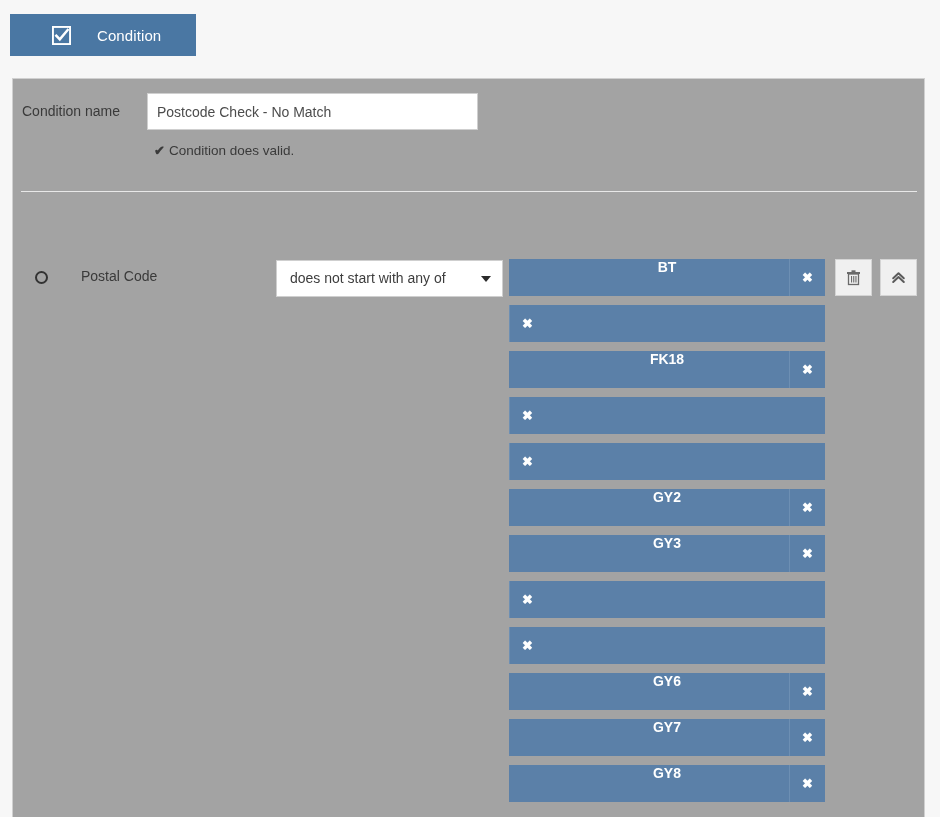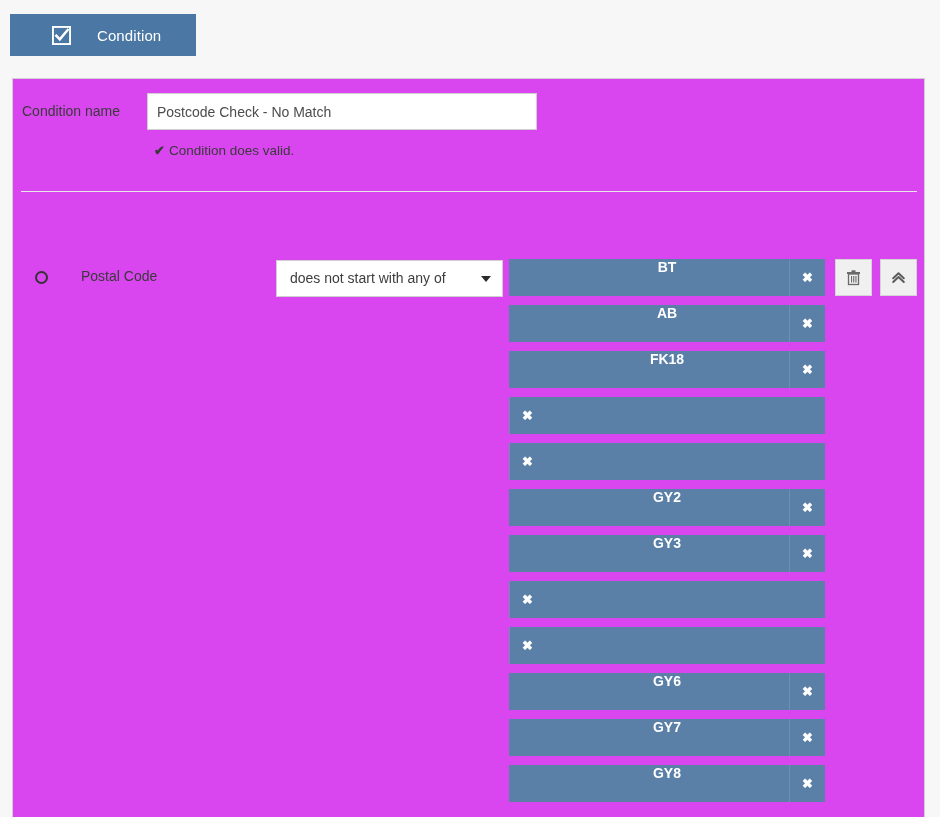--- a/index.html
+++ b/index.html
@@ -52,21 +52,21 @@
     white-space: nowrap;
   }
 
   
   .panel {
     position: absolute;
     left: 12px;
     top: 78px;
     width: 913px;
     height: 739px;
-    background: #d946ef;
+    background: #a3a3a3;
     border: 1px solid #d0d0d0;
     border-bottom: none;
     box-sizing: border-box;
   }
 
   .name-row {
     position: absolute;
     left: 0;
     top: 14px;
     width: 100%;
@@ -77,21 +77,21 @@
     left: 9px;
     top: 10px;
     font-size: 14px;
     color: #3a3a3a;
     white-space: nowrap;
   }
   .name-input {
     position: absolute;
     left: 134px;
     top: 0px;
-    width: 390px;
+    width: 331px;
     height: 37px;
     box-sizing: border-box;
     border: 1px solid #cfcfcf;
     background: #ffffff;
     font-family: "Liberation Sans", sans-serif;
     font-size: 14px;
     color: #4c4c4c;
     padding: 0 9px;
     outline: none;
   }
@@ -276,21 +276,20 @@
       <span class="operator-text">does not start with any of</span>
       <span class="operator-arrow"></span>
     </div>
 
     <div class="tag-list">
         <div class="tag">
           <span class="tag-text">BT</span>
           <span class="tag-remove">✖</span>
         </div>
         <div class="tag">
-          <span class="tag-text">AB</span>
           <span class="tag-remove">✖</span>
         </div>
         <div class="tag">
           <span class="tag-text">FK18</span>
           <span class="tag-remove">✖</span>
         </div>
         <div class="tag">
           <span class="tag-remove">✖</span>
         </div>
         <div class="tag">

